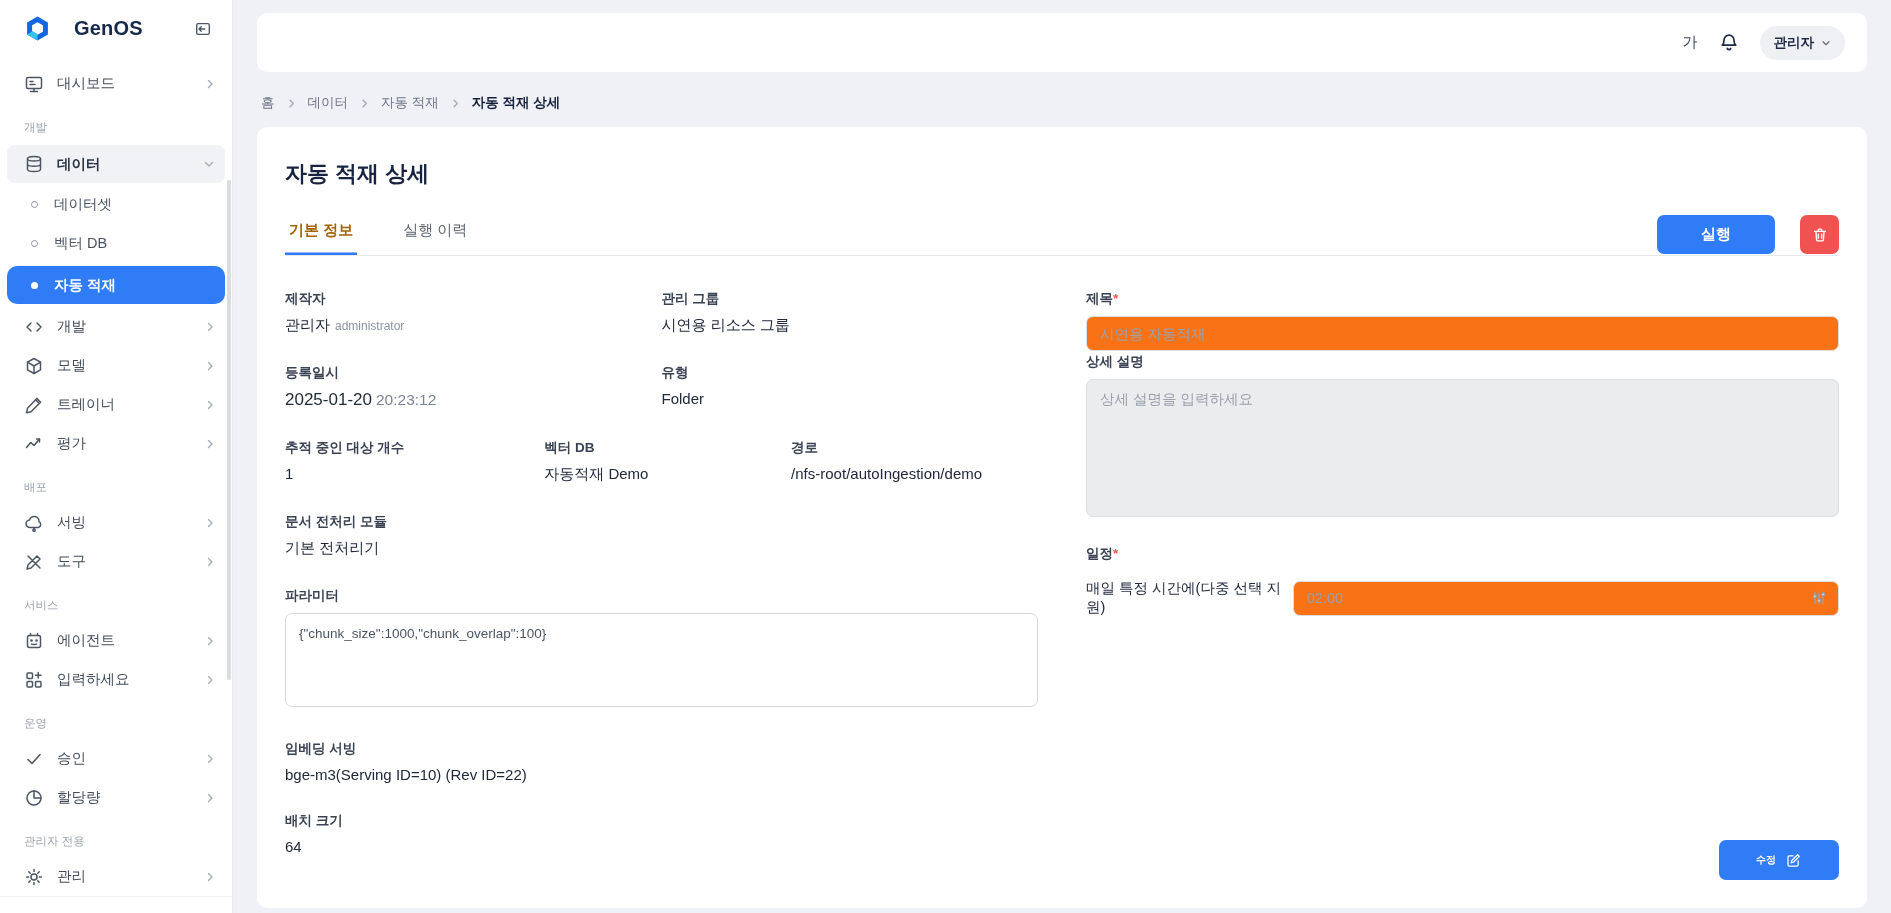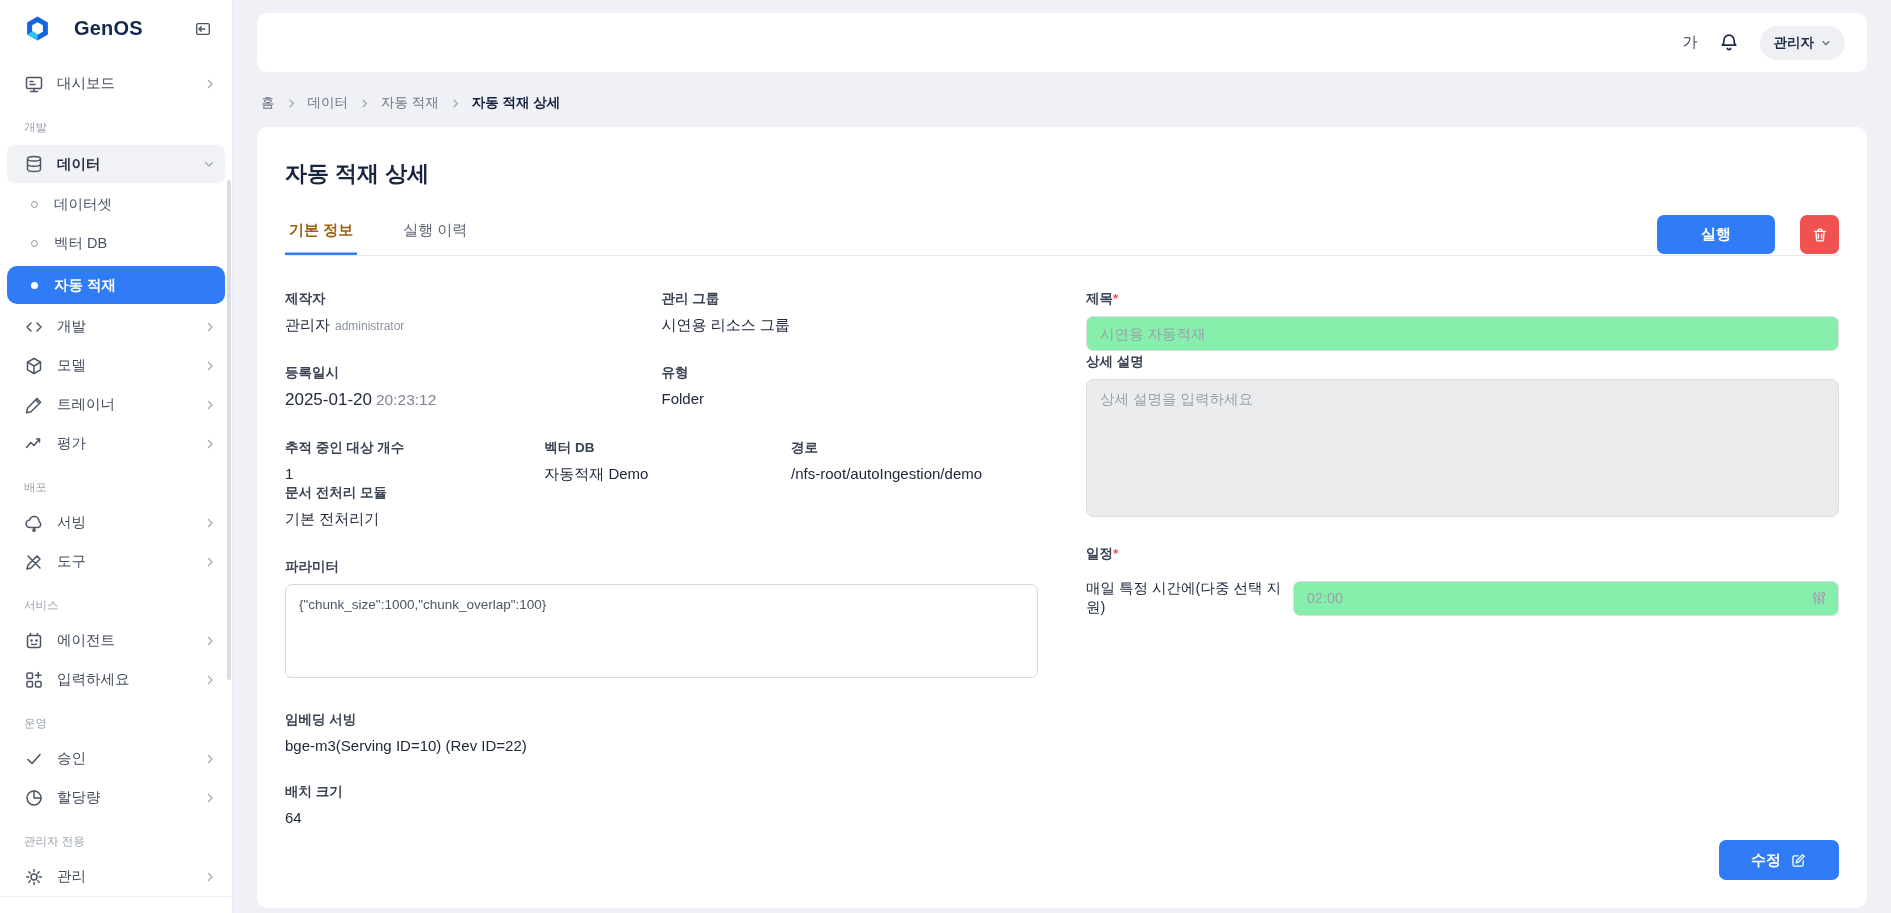--- a/index.html
+++ b/index.html
@@ -62,48 +62,48 @@
   .tab.inactive { color:#5b6473; }
   .tab-actions { position:absolute; right:0; top:-14px; display:flex; gap:25px;margin-top:8px; }
   .run-btn { background:#2f7cf6; color:#fff; border:none; width:118px; height:39px;
     border-radius:7px; font-size:15px; font-weight:700; cursor:pointer;
     font-family:inherit; }
   .trash-btn { background:#f05252; border:none; width:39px; height:39px; border-radius:7px;
     display:flex; align-items:center; justify-content:center; color:#fff; cursor:pointer; }
 
   .form-grid { display:grid; grid-template-columns:1fr 1fr; gap:0 48px; margin-top:34px; }
   .row2 { display:grid; grid-template-columns:1fr 1fr; margin-bottom:29px; }
-  .row3 { display:grid; grid-template-columns:1.05fr 1fr 1fr; }
+  .row3 { display:grid; grid-template-columns:1.05fr 1fr 1fr; margin-bottom:29px; }
   .row1 { margin-bottom:29px; }
   .flabel { font-size:13.5px; font-weight:700; color:#3a4353; margin-bottom:8px; }
   .fvalue { font-size:15px; color:#20293c; }
   .fvalue-lg { font-size:17px; color:#1f2937; }
   .sub-muted { font-size:12px; color:#8b93a3; margin-left:5px; }
   .time-muted { font-size:15.5px; color:#7c8494; margin-left:4px; }
   .param-box { width:100%; height:94px; border:1px solid #d6d9df; border-radius:7px;
     padding:10px 13px; font-size:13.5px; color:#4b5563; resize:none; background:#fff;
     font-family:inherit; line-height:1.5; }
   .req { color:#f05252; }
-  .gray-input { width:100%; height:35px; background:#86efac; border:1px solid #dcdee2;
+  .gray-input { width:100%; height:35px; background:#f97316; border:1px solid #dcdee2;
     border-radius:7px; padding:0 13px; font-size:14.5px; color:#1f2937; font-family:inherit; }
   .gray-input::placeholder, .gray-area::placeholder { color:#9aa1ad; }
   .gray-area { width:100%; height:138px; background:#ebecee; border:1px solid #dcdee2;
     border-radius:7px; padding:10px 13px; font-size:14.5px; color:#1f2937; resize:none;
     font-family:inherit; }
   .field-desc { margin-top:2px; }
   .sched { margin-top:24px; }
   .sched-row { display:flex; align-items:center; margin-top:16px; }
   .sched-opt { font-size:14.5px; color:#212b3f; }
   .time-wrap { margin-left:auto; position:relative; width:566px; }
   .time-input { padding-right:38px; }
   .sliders-icon { position:absolute; right:11px; top:8px; color:#9aa1ab; display:flex;
     cursor:pointer; }
   .edit-btn { position:absolute; right:28px; bottom:28px; width:120px; height:40px;
     background:#2f7cf6; border:none; border-radius:7px; display:flex; align-items:center;
-    justify-content:center; gap:9px; color:#fff; font-size:15px; font-weight:700;
+    justify-content:center; gap:9px; color:#fff; font-size:10px; font-weight:700;
     cursor:pointer; font-family:inherit; }
 </style>
 </head>
 <body>
 
 <aside class="sidebar">
   <div class="sb-thumb"></div>
   <div class="sidebar-header">
     <div class="logo">
       <svg width="27" height="27" viewBox="0 0 27 27">

